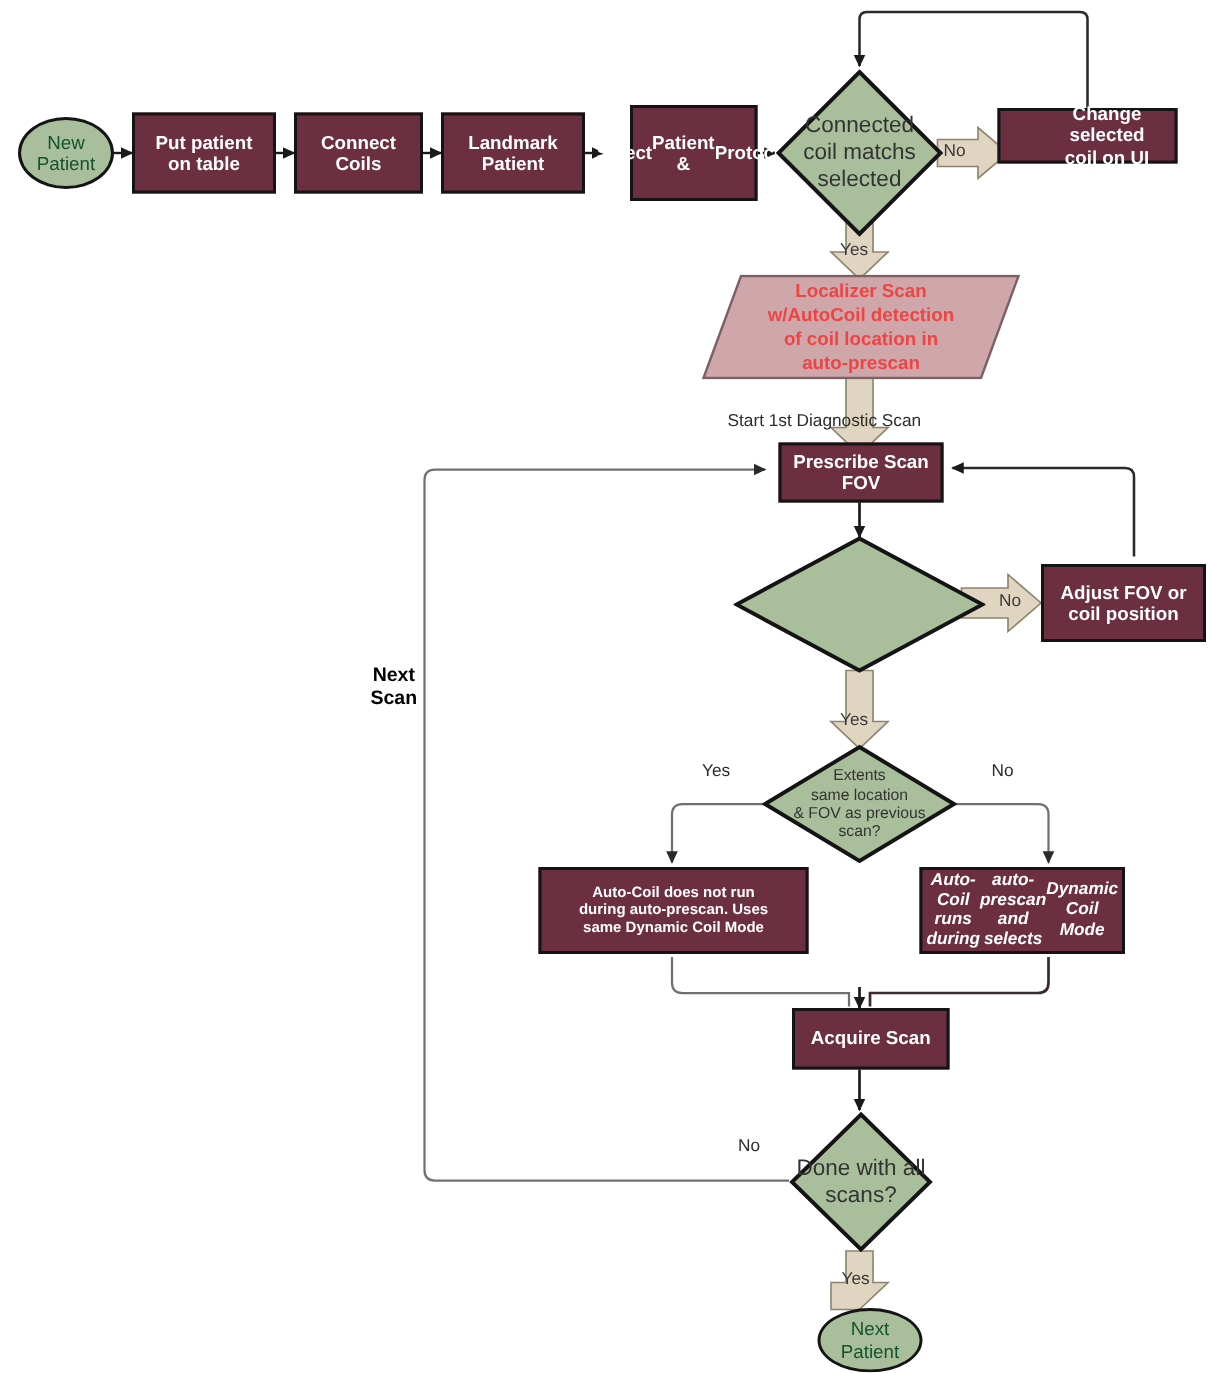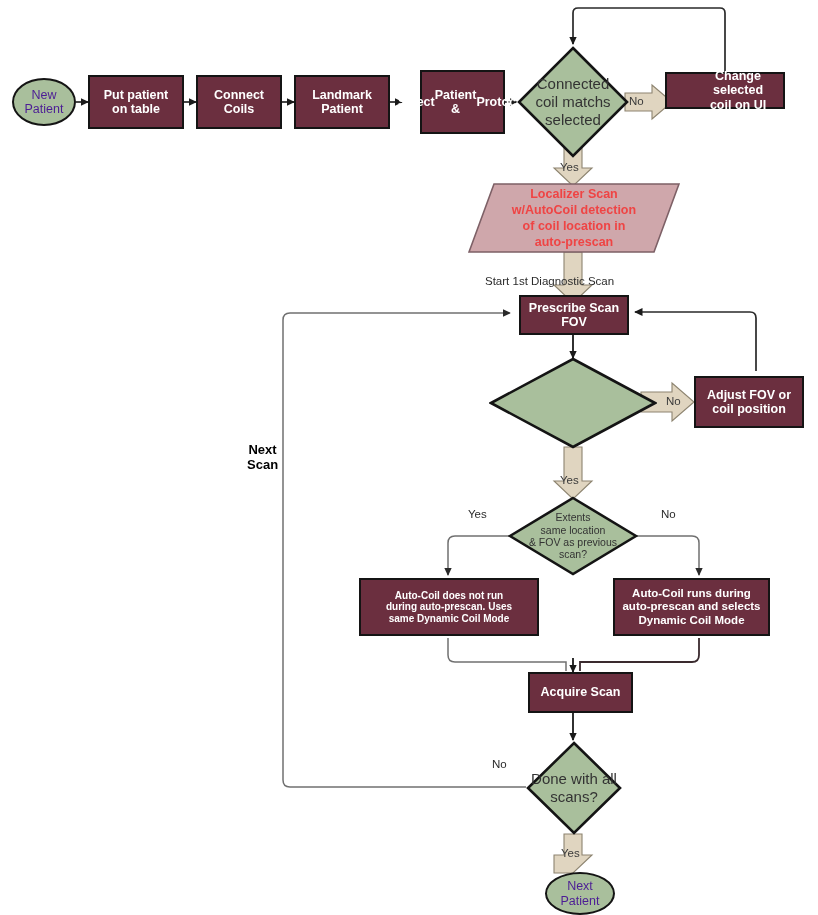--- a/index.html
+++ b/index.html
@@ -42,21 +42,21 @@
     color: #ffffff;
     font-size: 12.5px;
     font-weight: bold;
     padding: 2px 4px;
   }
   
   .term {
     background: #a9bf9c;
     border: 2px solid #141414;
     border-radius: 50%;
-    color: #4c1d95;
+    color: #14532d;
     font-size: 12.5px;
   }
   
   .decision {
     background: transparent;
     border: none;
   }
   .decision .dshape {
     position: absolute;
     left: 0; top: 0;
@@ -254,21 +254,21 @@
       <div>scan?</div>
     </div>
   </div>
 
   <div class="node proc" style="left:359px; top:578px; width:180px; height:58px; flex-direction:column; font-size:10px;">
     <span>Auto-Coil does not run</span>
     <span>during auto-prescan.  Uses</span>
     <span>same Dynamic Coil Mode</span>
   </div>
 
-  <div class="node proc" style="left:613px; top:578px; width:157px; height:58px; flex-direction:column; font-size:11.5px;">
+  <div class="node proc" style="left:613px; top:578px; width:137px; height:58px; flex-direction:row; font-size:11.5px;font-style:italic;">
     <span>Auto-Coil runs during</span>
     <span>auto-prescan and selects</span>
     <span>Dynamic Coil Mode</span>
   </div>
 
   <div class="node proc" style="left:528px; top:672px; width:105px; height:41px;">
     <span>Acquire Scan</span>
   </div>
 
   <div class="node decision" style="left:526px; top:741px; width:96px; height:94px; flex-direction:column;">

